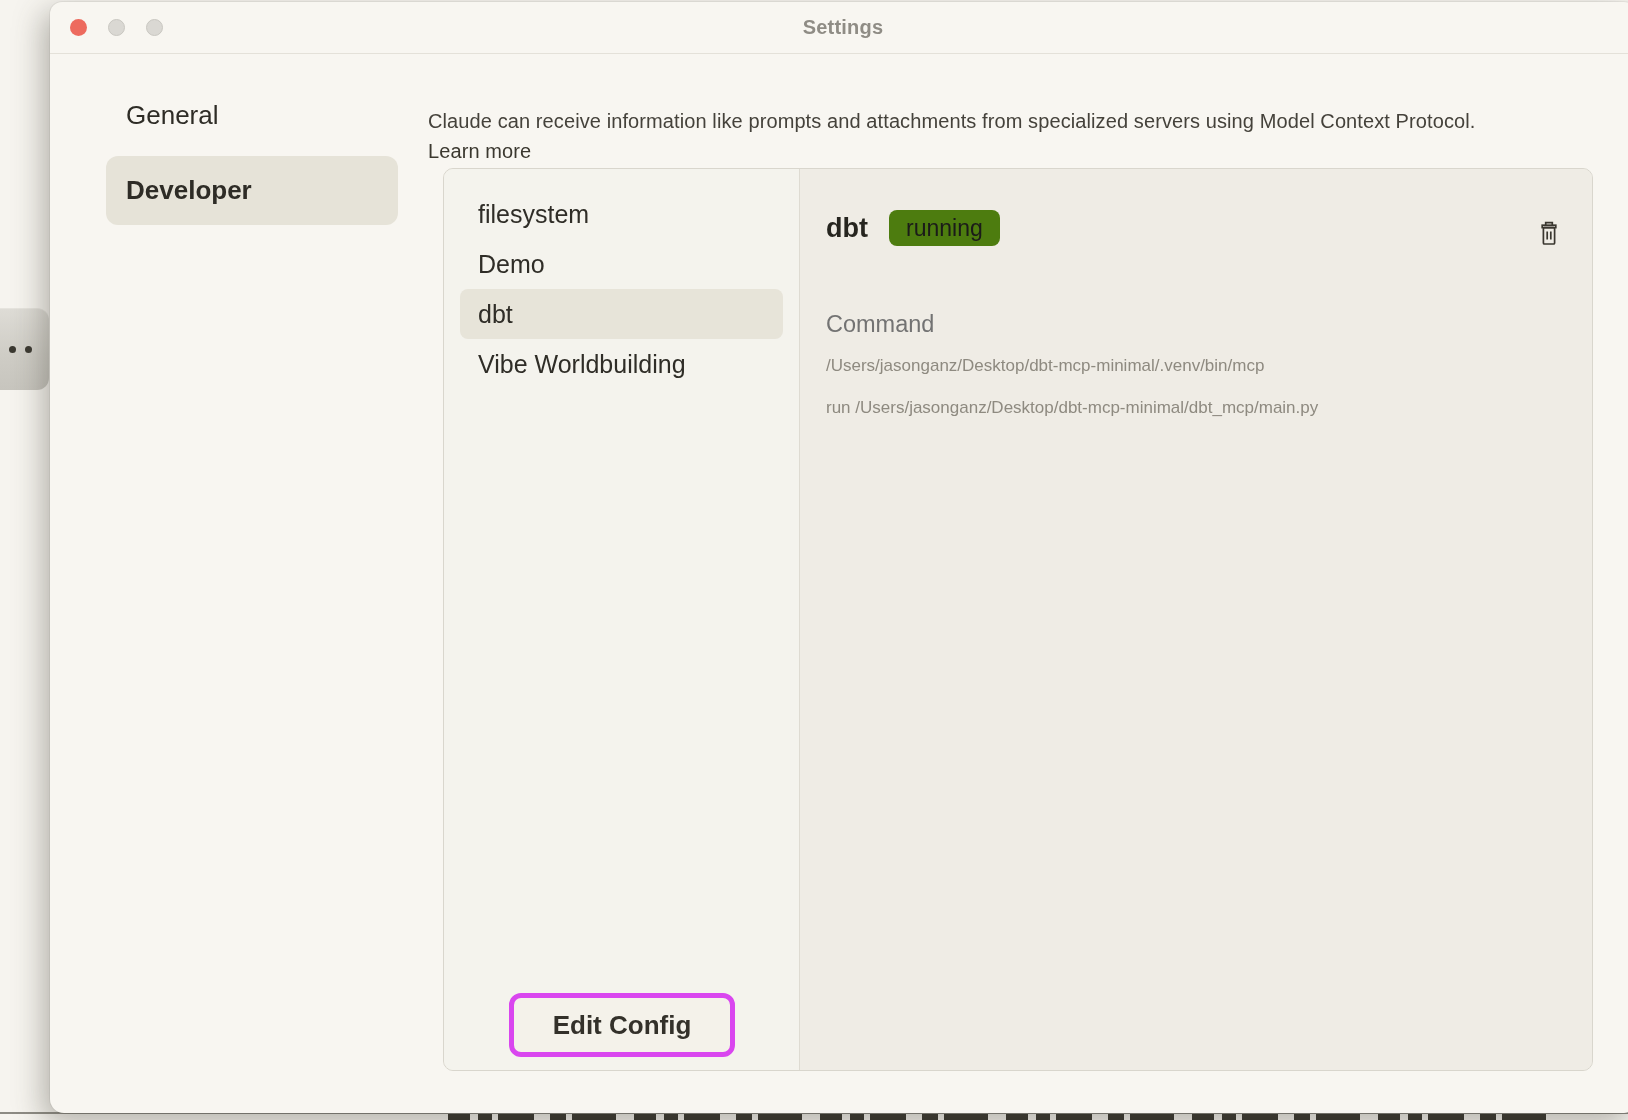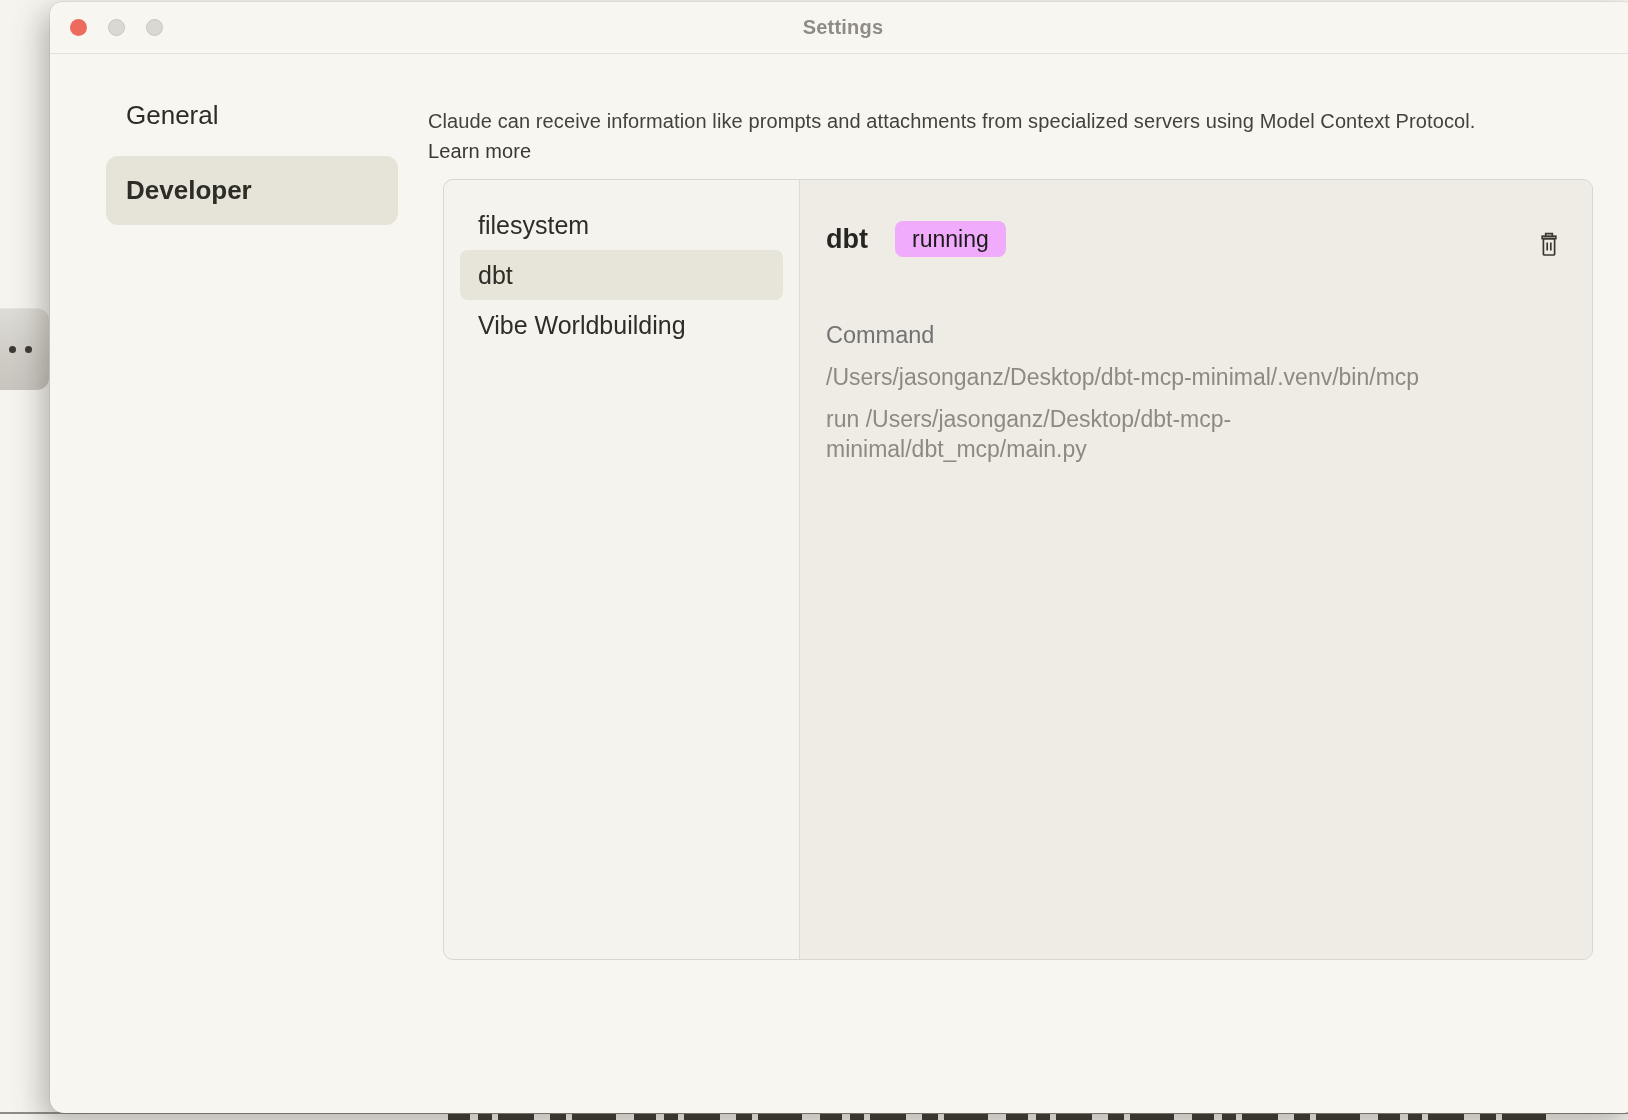--- a/index.html
+++ b/index.html
@@ -69,21 +69,21 @@
 
   
   .desc {
     position: absolute; left: 378px; top: 84px; width: 1080px;
     font-size: 20px; line-height: 30px; color: #45423b; letter-spacing: 0.1px;
   }
   .learn-more { color: #3b382f; cursor: pointer; }
 
   
   .panel {
-    position: absolute; left: 393px; top: 177px; width: 1150px; height: 781px;
+    position: absolute; left: 393px; top: 166px; width: 1150px; height: 903px;
     border: 1px solid #d9d6cd; border-radius: 10px;
     display: flex; overflow: hidden; background: #efece5; box-sizing: border-box;
   }
   .server-col {
     width: 356px; flex: 0 0 356px; background: #f4f3ed;
     border-right: 1px solid #dedbd2;
     padding-top: 20px; position: relative; box-sizing: border-box;
   }
   .server-item {
     height: 50px; line-height: 50px;
@@ -110,21 +110,21 @@
     font-size: 23px; color: #1b1b19;
     background: #4e89d9; border-radius: 8px;
     padding: 4px 17px; line-height: 28px;
   }
   .delete-btn {
     position: absolute; top: 52px; right: 33px;
     background: none; border: none; padding: 0; cursor: pointer; line-height: 0;
   }
 
   .section-label { margin-top: 60px; font-size: 23.5px; line-height: 30px; color: #737373; }
-  .section-value { margin-top: 12px; font-size: 23px; line-height: 30px; color: #8e8a80; }
+  .section-value { margin-top: 12px; font-size: 17px; line-height: 30px; color: #8e8a80; }
   .command-value { white-space: nowrap; }
   .args-label { margin-top: 54px; }
   .args-value { max-width: 600px; }
 </style>
 </head>
 <body>
 
 <div class="side-tab">
   <span class="dot"></span>
   <span class="dot"></span>
@@ -149,30 +149,31 @@
   </nav>
 
   <p class="desc"><span>Claude can receive information like prompts and attachments from specialized servers using Model Context Protocol.</span>
     <span class="learn-more">Learn more</span>
   </p>
 
   <div class="panel">
 
     <div class="server-col">
       <div class="server-item">filesystem</div>
+      <div class="server-item">Demo</div>
       <div class="server-item selected">dbt</div>
       <div class="server-item">Vibe Worldbuilding</div>
 
       <button class="edit-config-btn">Edit Config</button>
     </div>
 
     <div class="detail-col">
       <div class="detail-header">
         <span class="server-name">dbt</span>
-        <span class="status-badge" style="background: #f0abfc; margin-left: 6px;">running</span>
+        <span class="status-badge" style="background: #4d7c0f;">running</span>
       </div>
 
       <button class="delete-btn">
         <svg width="20" height="25" viewBox="0 0 20 25" fill="none" stroke="#3a372f" stroke-width="1.7">
           <path d="M6.7 4.2 V1.6 H13.3 V4.2"></path>
           <rect x="3.2" y="4.2" width="13.6" height="2.4"></rect>
           <rect x="4.4" y="6.6" width="11.2" height="16.4" rx="1"></rect>
           <line x1="8.2" y1="10.4" x2="8.2" y2="18.6"></line>
           <line x1="11.8" y1="10.4" x2="11.8" y2="18.6"></line>
         </svg>

